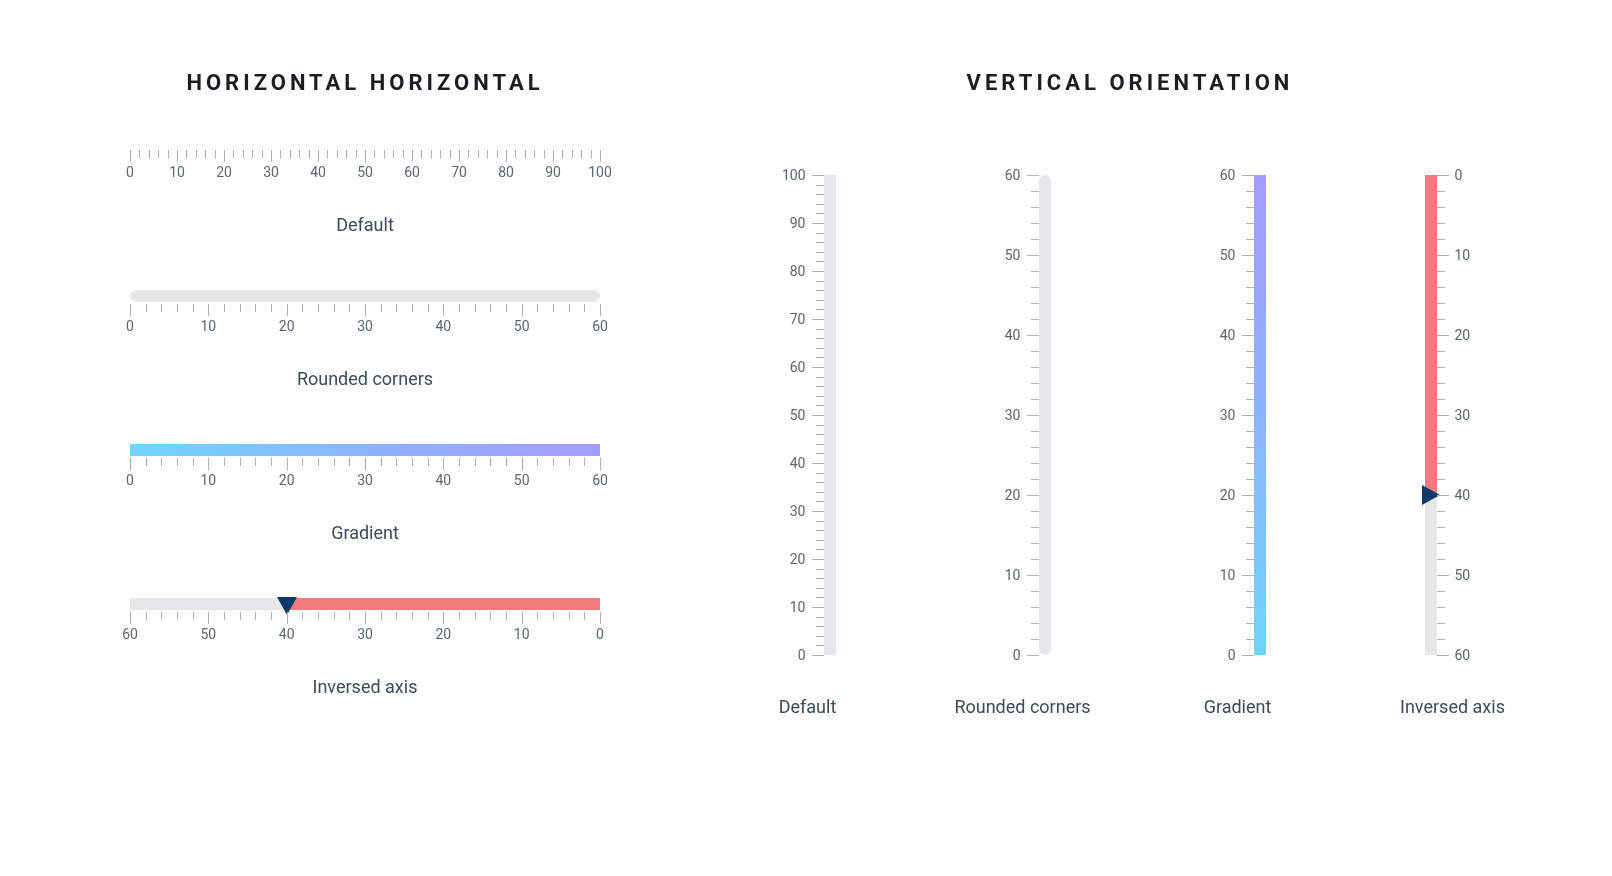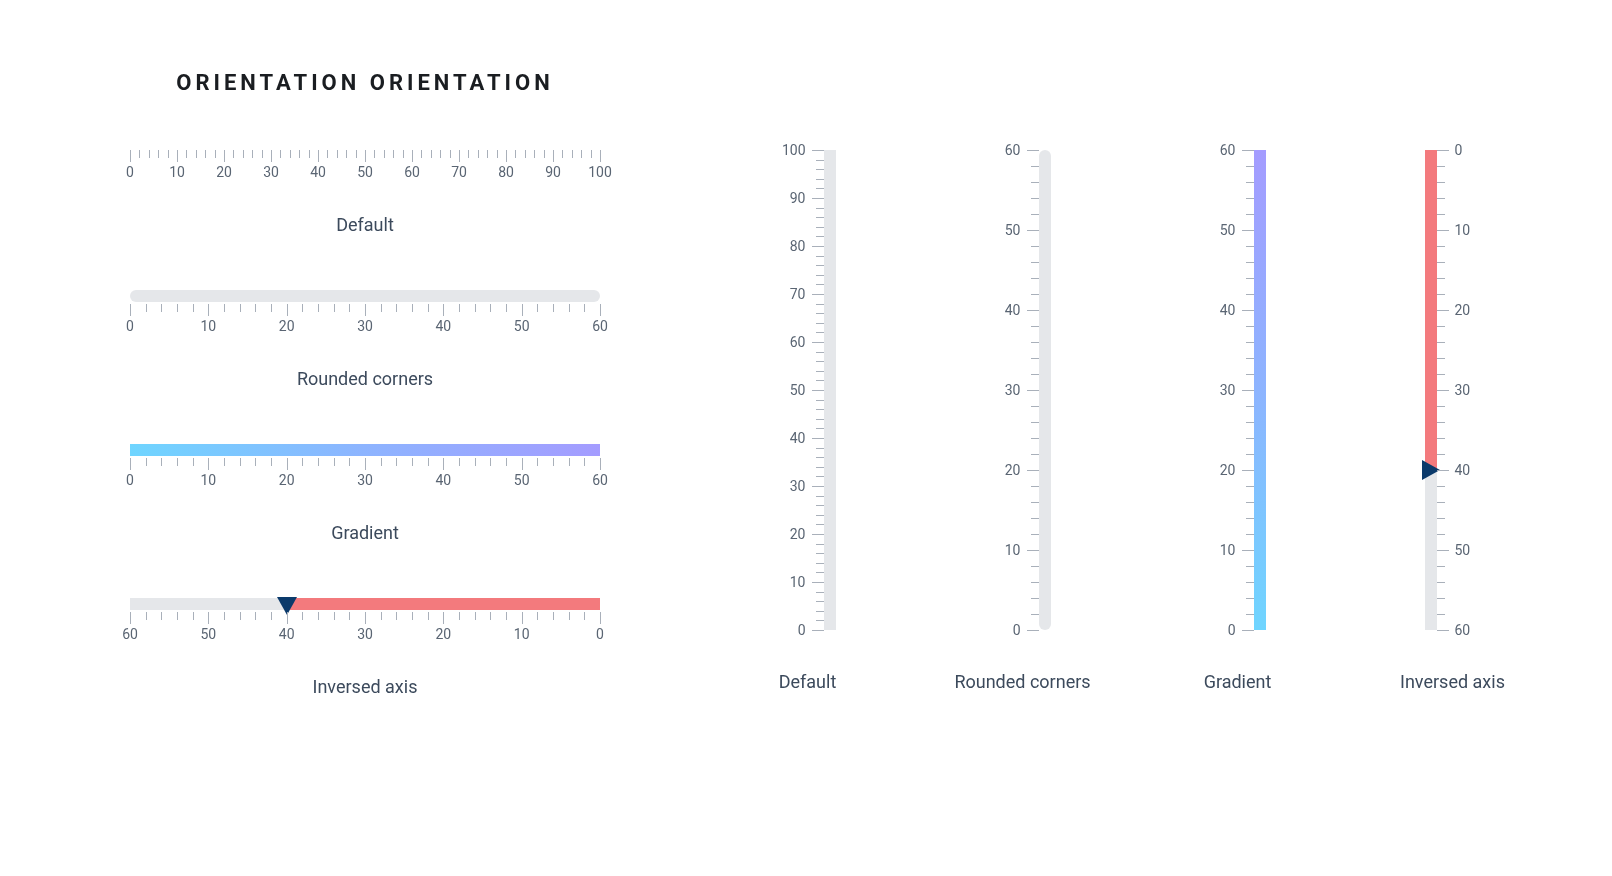--- a/index.html
+++ b/index.html
@@ -73,21 +73,21 @@
   .axis-v .lbl{
     position:absolute;right:18px;font-size:14px;color:#5a6573;transform:translateY(-50%);
   }
   .axis-v.right .tick{right:auto;left:0;}
   .axis-v.right .lbl{right:auto;left:18px;}
 </style>
 </head>
 <body>
 
 <div class="panel h-panel">
-  <h1>ORIENTATION ORIENTATION</h1>
+  <h1>HORIZONTAL HORIZONTAL</h1>
 
   <div class="h-group axis-only">
     <div class="h-bar"></div>
     <div class="axis-h" id="ax-h-default">
         <div class="tick major" style="left: 0px;"></div>
         <div class="lbl" style="left: 0px;">0</div>
         <div class="tick" style="left: 9.4px;"></div>
         <div class="tick" style="left: 18.8px;"></div>
         <div class="tick" style="left: 28.2px;"></div>
         <div class="tick" style="left: 37.6px;"></div>
@@ -284,20 +284,21 @@
         <div class="tick" style="left: 31.3333px;"></div>
         <div class="tick" style="left: 15.6667px;"></div>
         <div class="tick major" style="left: 0px;"></div>
         <div class="lbl" style="left: 0px;">60</div>
       </div>
     <div class="cap">Inversed axis</div>
   </div>
 </div>
 
 <div class="panel v-panel">
+  <h1>VERTICAL ORIENTATION</h1>
 
   <div class="v-row">
 
     <div class="v-col">
       <div class="v-stack">
         <div class="axis-v" id="ax-v-default">
             <div class="tick major" style="top: 480px;"></div>
             <div class="lbl" style="top: 480px;">0</div>
             <div class="tick" style="top: 470.4px;"></div>
             <div class="tick" style="top: 460.8px;"></div>

